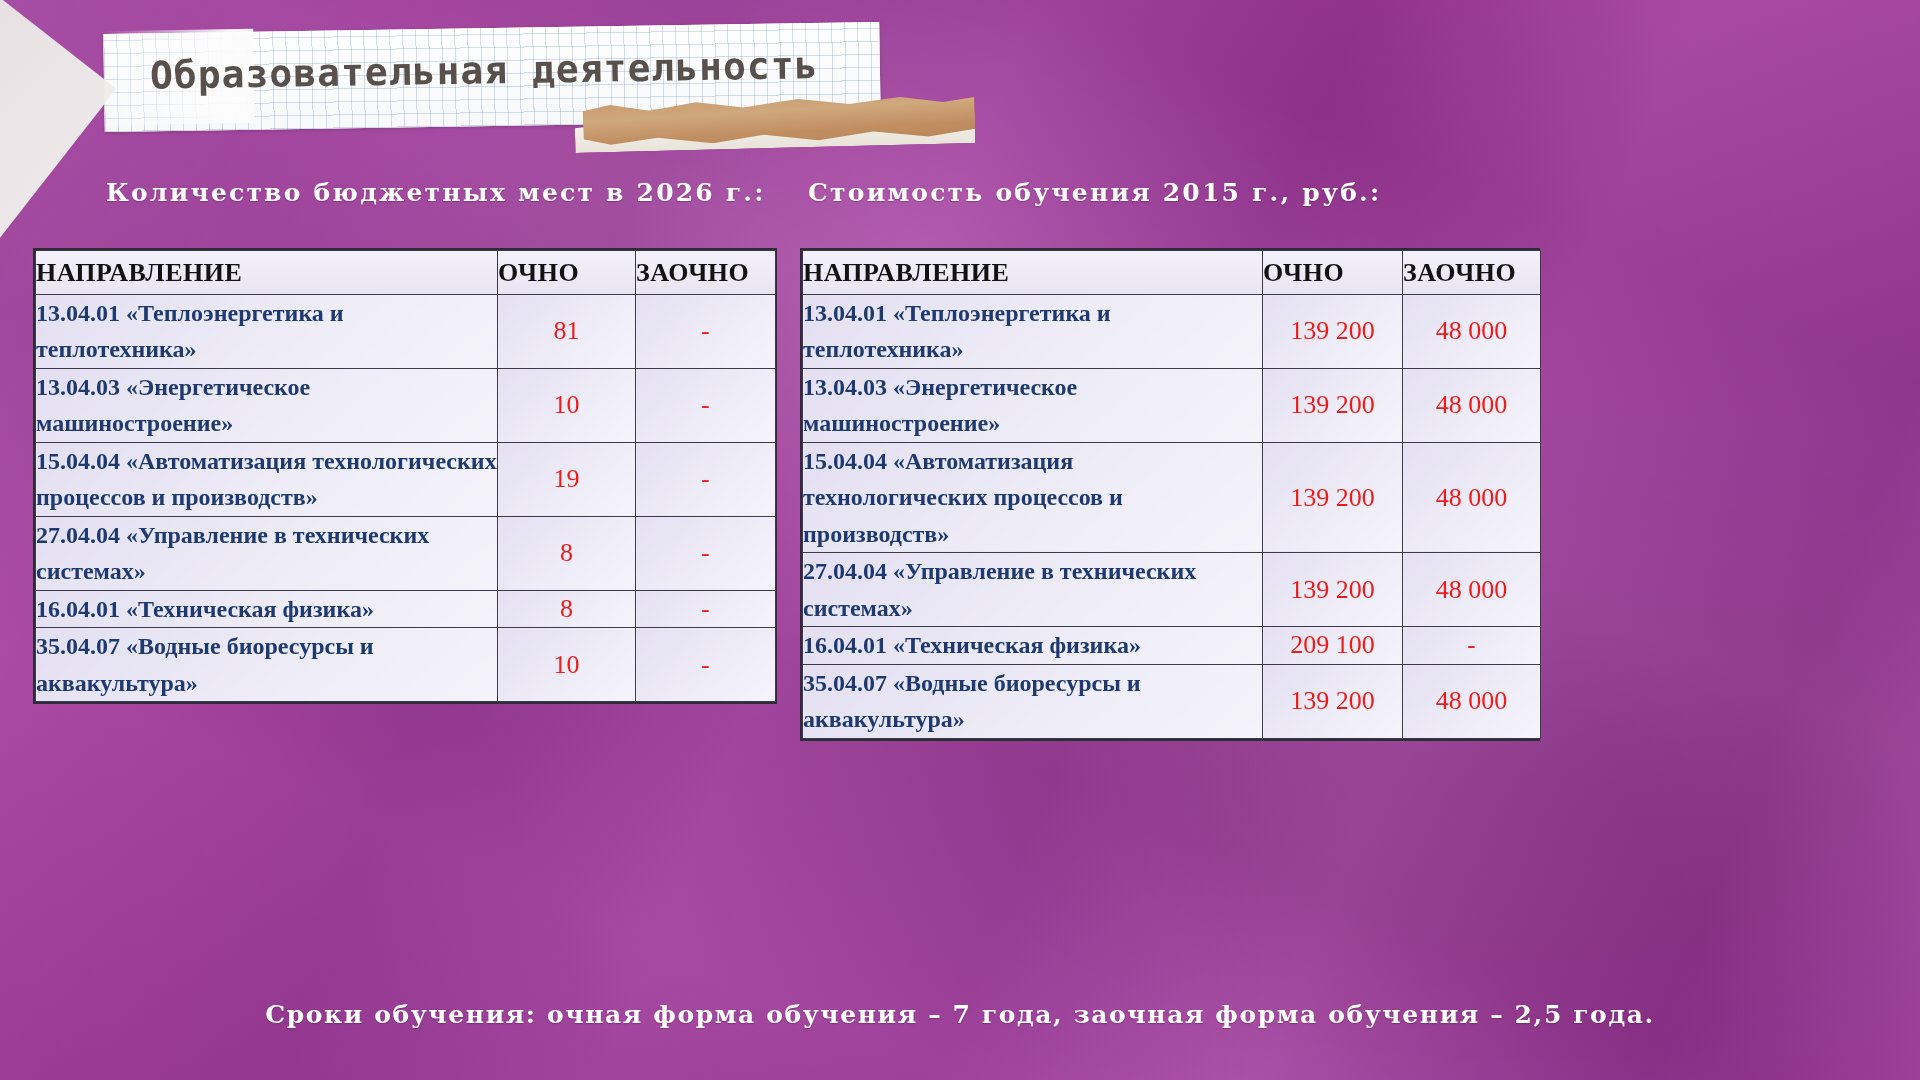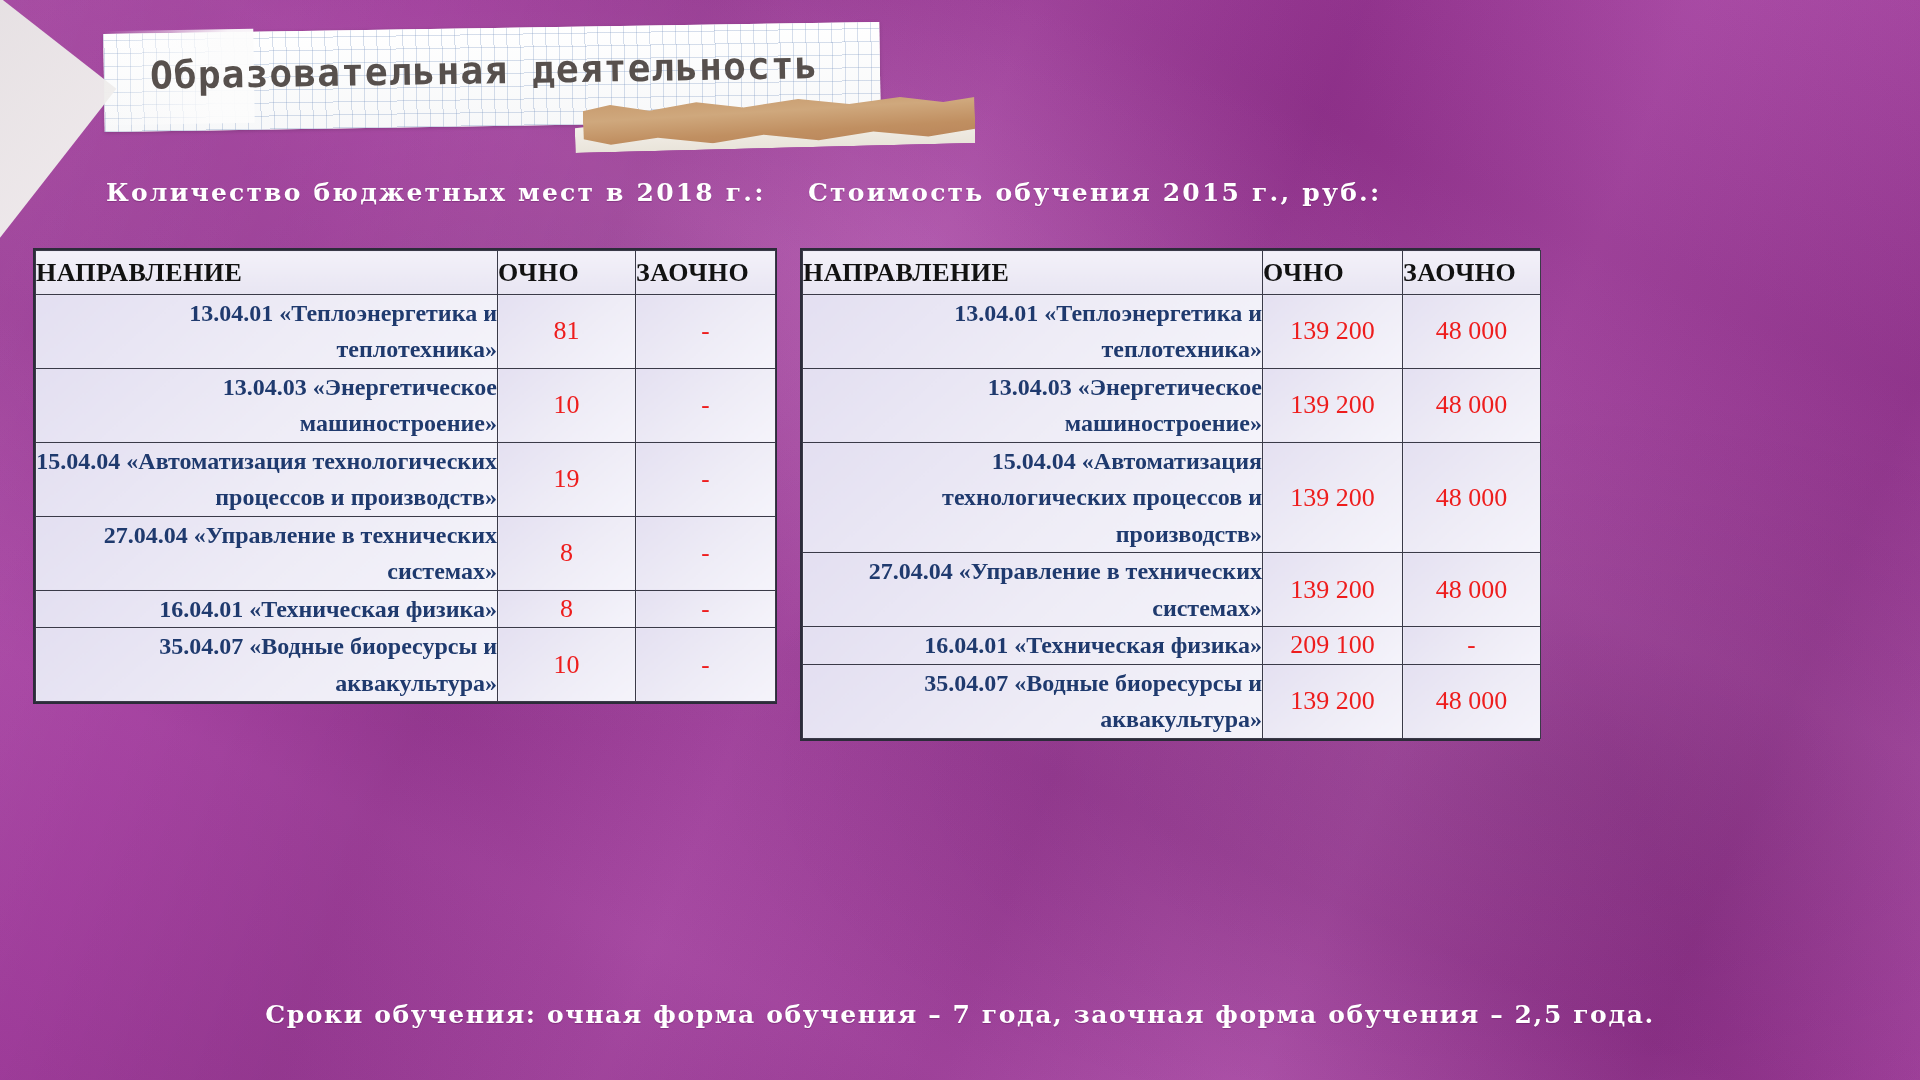--- a/index.html
+++ b/index.html
@@ -143,21 +143,21 @@
     text-align: left;
     background: linear-gradient(180deg,#f3f1f9 0%,#e8e5f2 100%);
   }
 
   td.c-dir {
     font-family: "Liberation Serif", "DejaVu Serif", serif;
     font-weight: 700;
     font-size: 24px;
     line-height: 1.52;
     color: #1f3a6e;
-    text-align: right;
+    text-align: left;
     padding: 6px 10px;
     background: linear-gradient(140deg,#e3dff1 0%,#eeecf6 55%,#f4f3fa 100%);
   }
   td.c-num {
     font-family: "Liberation Serif", "DejaVu Serif", serif;
     font-weight: 400;
     font-size: 26px;
     color: #ee1d1d;
     text-align: center;
     vertical-align: middle;
@@ -198,21 +198,21 @@
   <div class="diag-band"></div>
 
 </div>
 
 <div id="title-strip"></div>
 <div id="title-strip-left"></div>
 <div id="kraft-strip-white"></div>
 <div id="kraft-strip"></div>
 <div id="title-text">Образовательная деятельность</div>
 
-<div class="subtitle" id="subtitle-left">Количество бюджетных мест в 2018 г.:</div>
+<div class="subtitle" id="subtitle-left">Количество бюджетных мест в 2026 г.:</div>
 <div class="subtitle" id="subtitle-right">Стоимость обучения 2015 г., руб.:</div>
 
 <div class="tbl-wrap" id="tbl-left">
   <table class="grid">
     <colgroup>
         <col class="w-dir">
         <col class="w-o">
         <col class="w-z">
       </colgroup>
     <thead>

